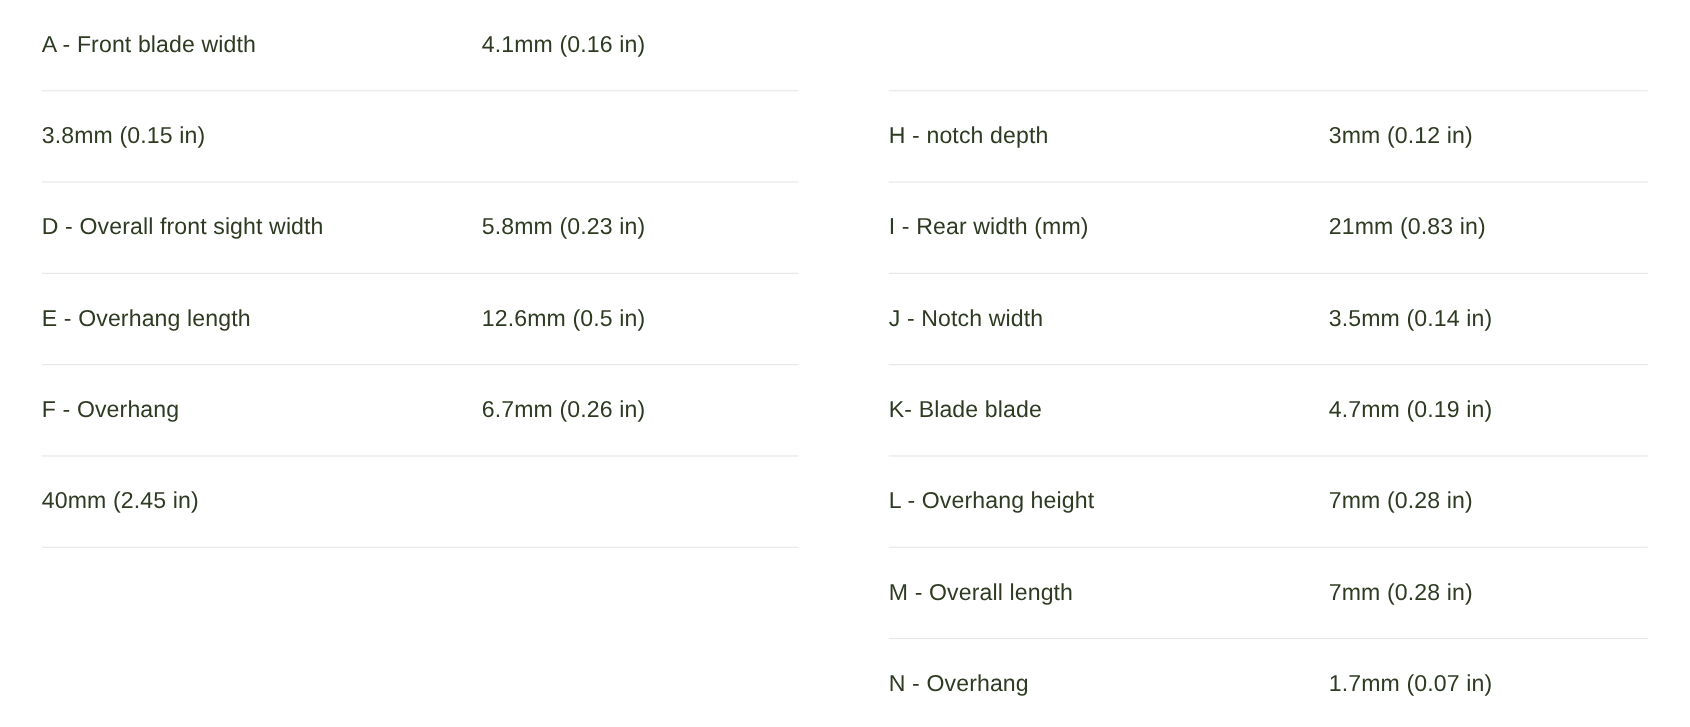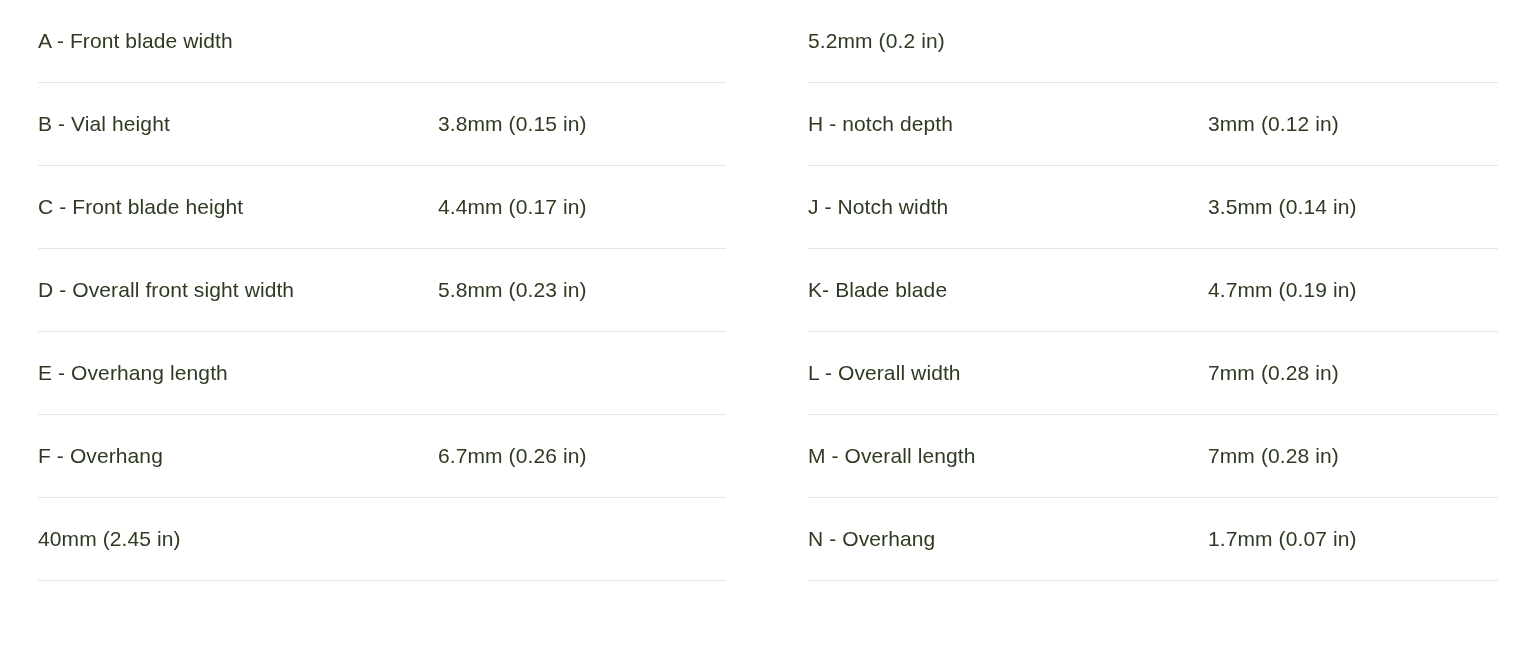--- a/index.html
+++ b/index.html
@@ -54,63 +54,63 @@
   }
 </style>
 </head>
 <body>
 
 <div class="spec-page">
 
   <div class="spec-column left">
     <div class="spec-row">
       <div class="spec-label">A - Front blade width</div>
+      <div class="spec-value">4.1mm (0.16 in)</div>
     </div>
     <div class="spec-row">
-      <div class="spec-label">B - Vial height</div>
       <div class="spec-value">3.8mm (0.15 in)</div>
-    </div>
-    <div class="spec-row">
-      <div class="spec-label">C - Front blade height</div>
-      <div class="spec-value">4.4mm (0.17 in)</div>
     </div>
     <div class="spec-row">
       <div class="spec-label">D - Overall front sight width</div>
       <div class="spec-value">5.8mm (0.23 in)</div>
     </div>
     <div class="spec-row">
       <div class="spec-label">E - Overhang length</div>
+      <div class="spec-value">12.6mm (0.5 in)</div>
     </div>
     <div class="spec-row">
       <div class="spec-label">F - Overhang</div>
       <div class="spec-value">6.7mm (0.26 in)</div>
     </div>
     <div class="spec-row">
       <div class="spec-value">40mm (2.45 in)</div>
     </div>
   </div>
 
   <div class="spec-column right">
     <div class="spec-row">
-      <div class="spec-value">5.2mm (0.2 in)</div>
     </div>
     <div class="spec-row">
       <div class="spec-label">H - notch depth</div>
       <div class="spec-value">3mm (0.12 in)</div>
+    </div>
+    <div class="spec-row">
+      <div class="spec-label">I - Rear width (mm)</div>
+      <div class="spec-value">21mm (0.83 in)</div>
     </div>
     <div class="spec-row">
       <div class="spec-label">J - Notch width</div>
       <div class="spec-value">3.5mm (0.14 in)</div>
     </div>
     <div class="spec-row">
       <div class="spec-label">K- Blade blade</div>
       <div class="spec-value">4.7mm (0.19 in)</div>
     </div>
     <div class="spec-row">
-      <div class="spec-label">L - Overall width</div>
+      <div class="spec-label">L - Overhang height</div>
       <div class="spec-value">7mm (0.28 in)</div>
     </div>
     <div class="spec-row">
       <div class="spec-label">M - Overall length</div>
       <div class="spec-value">7mm (0.28 in)</div>
     </div>
     <div class="spec-row">
       <div class="spec-label">N - Overhang</div>
       <div class="spec-value">1.7mm (0.07 in)</div>
     </div>

